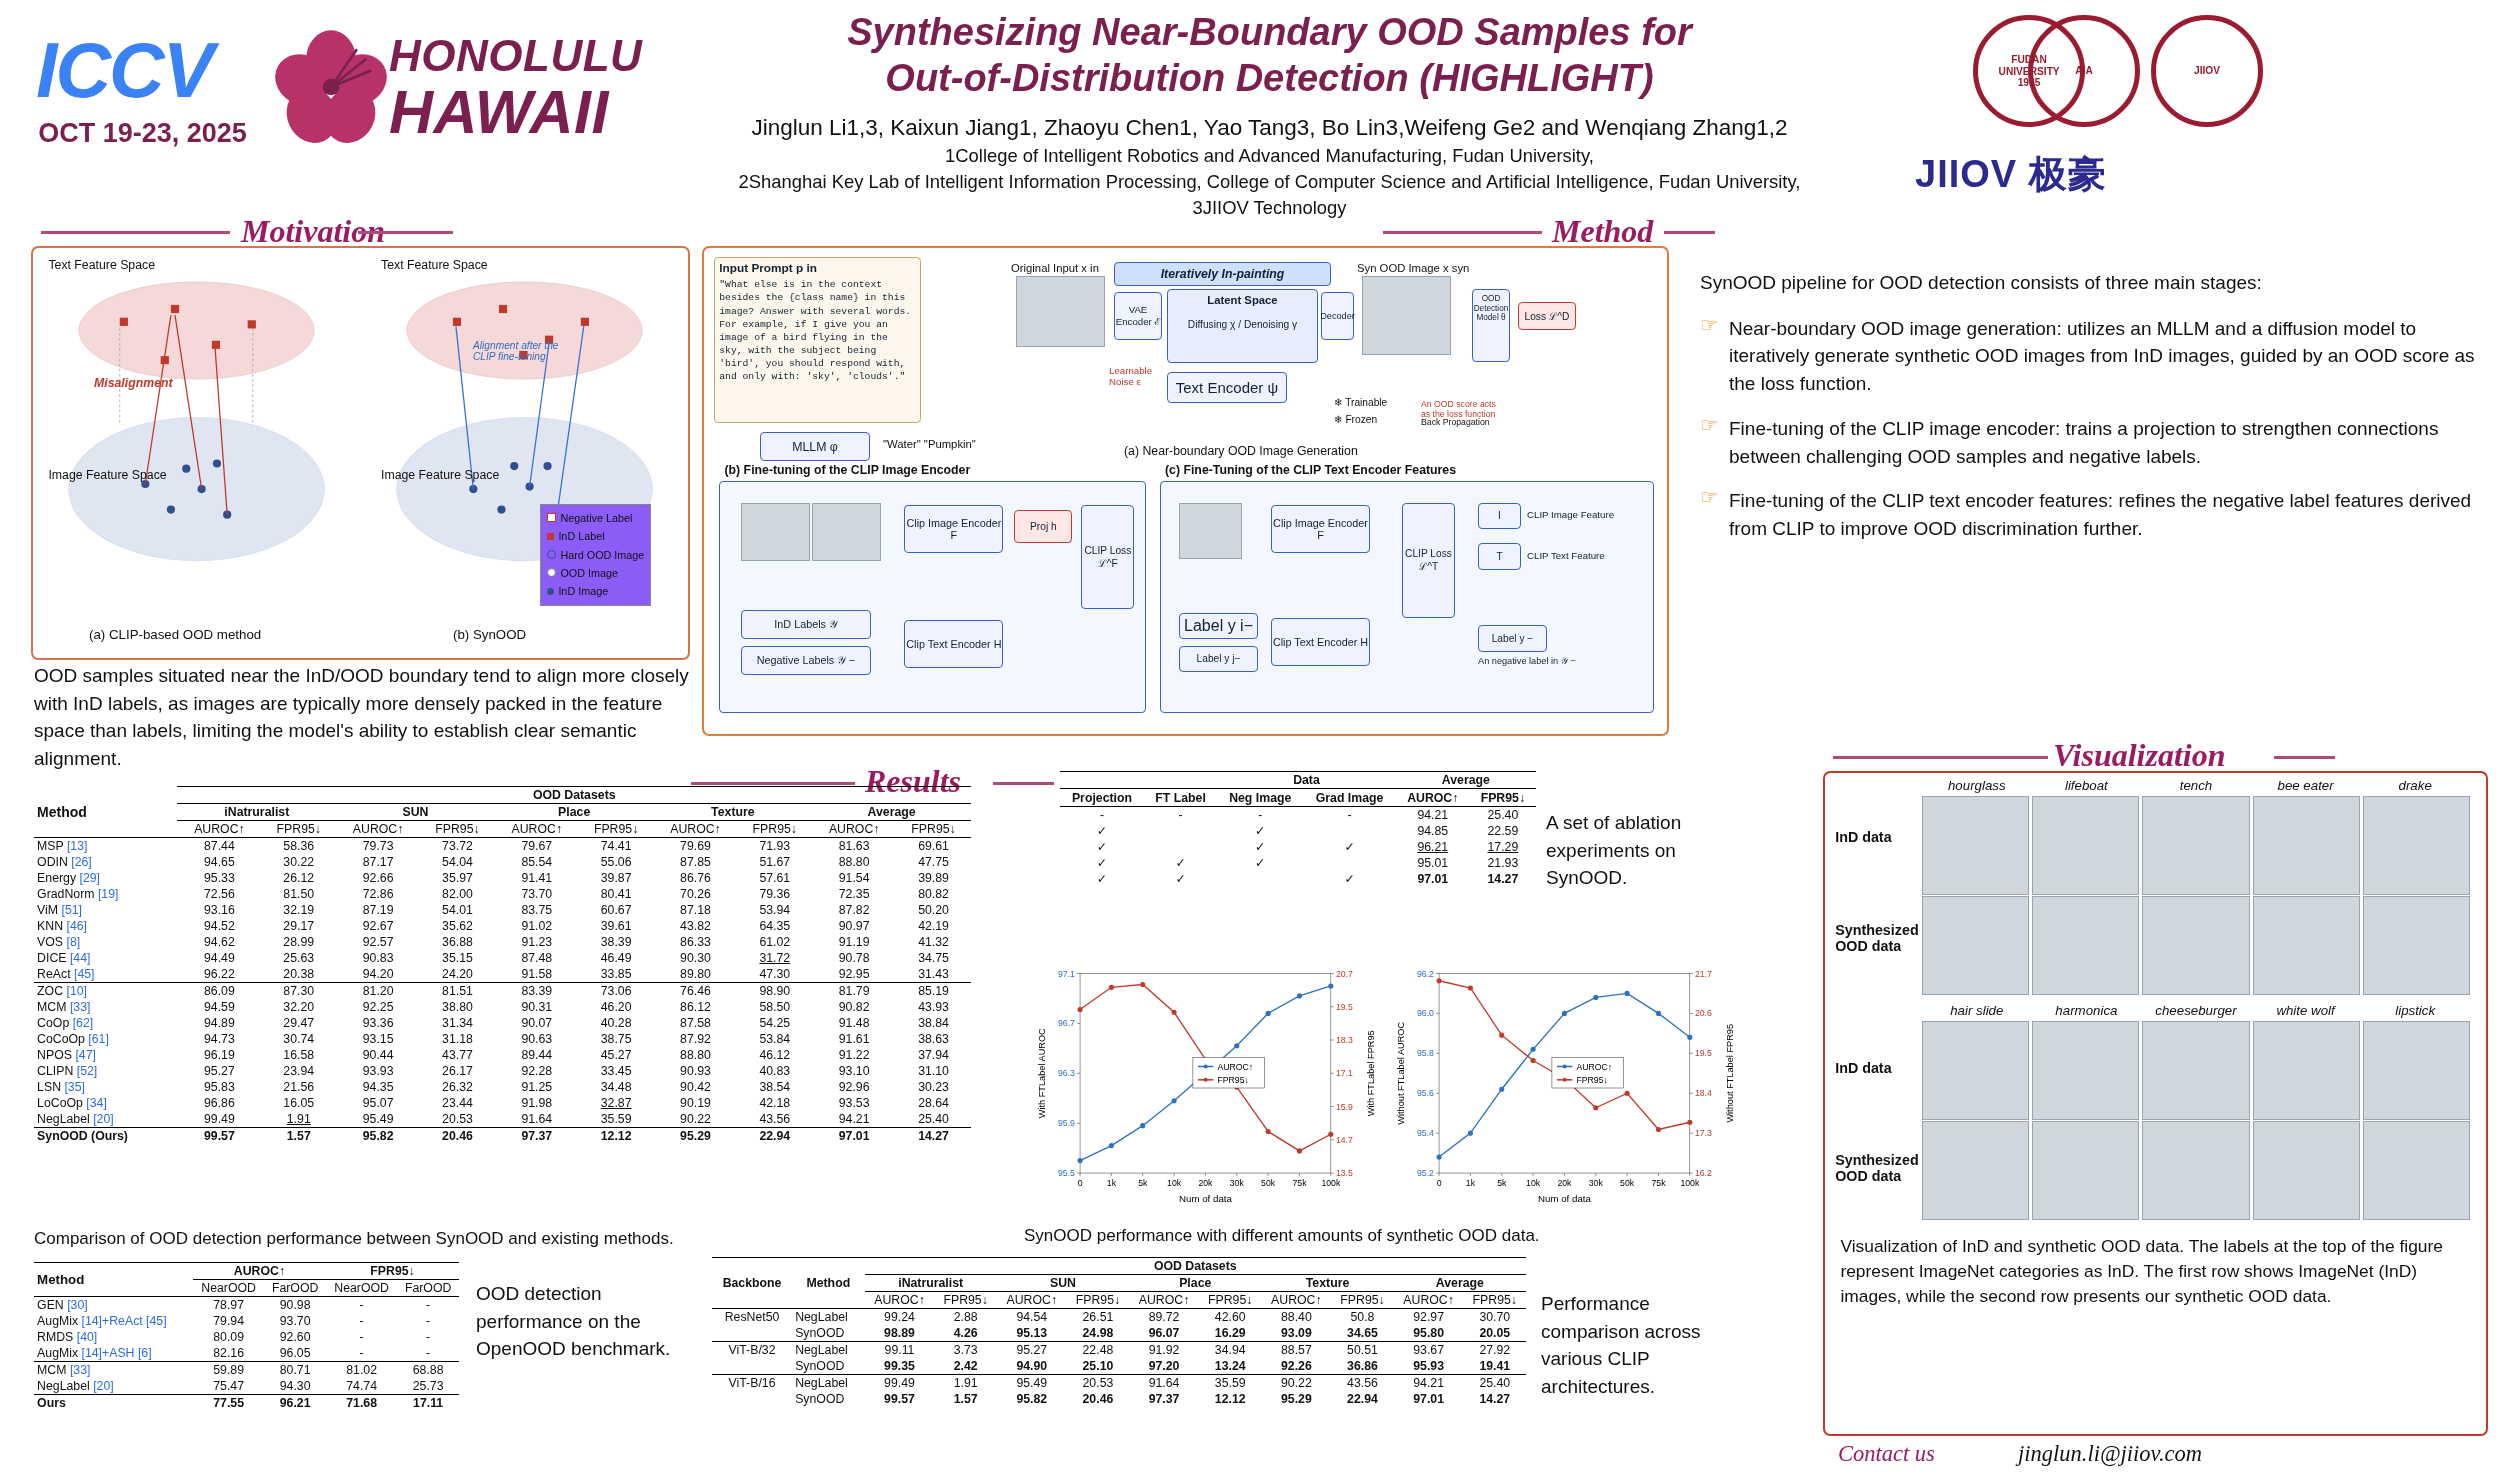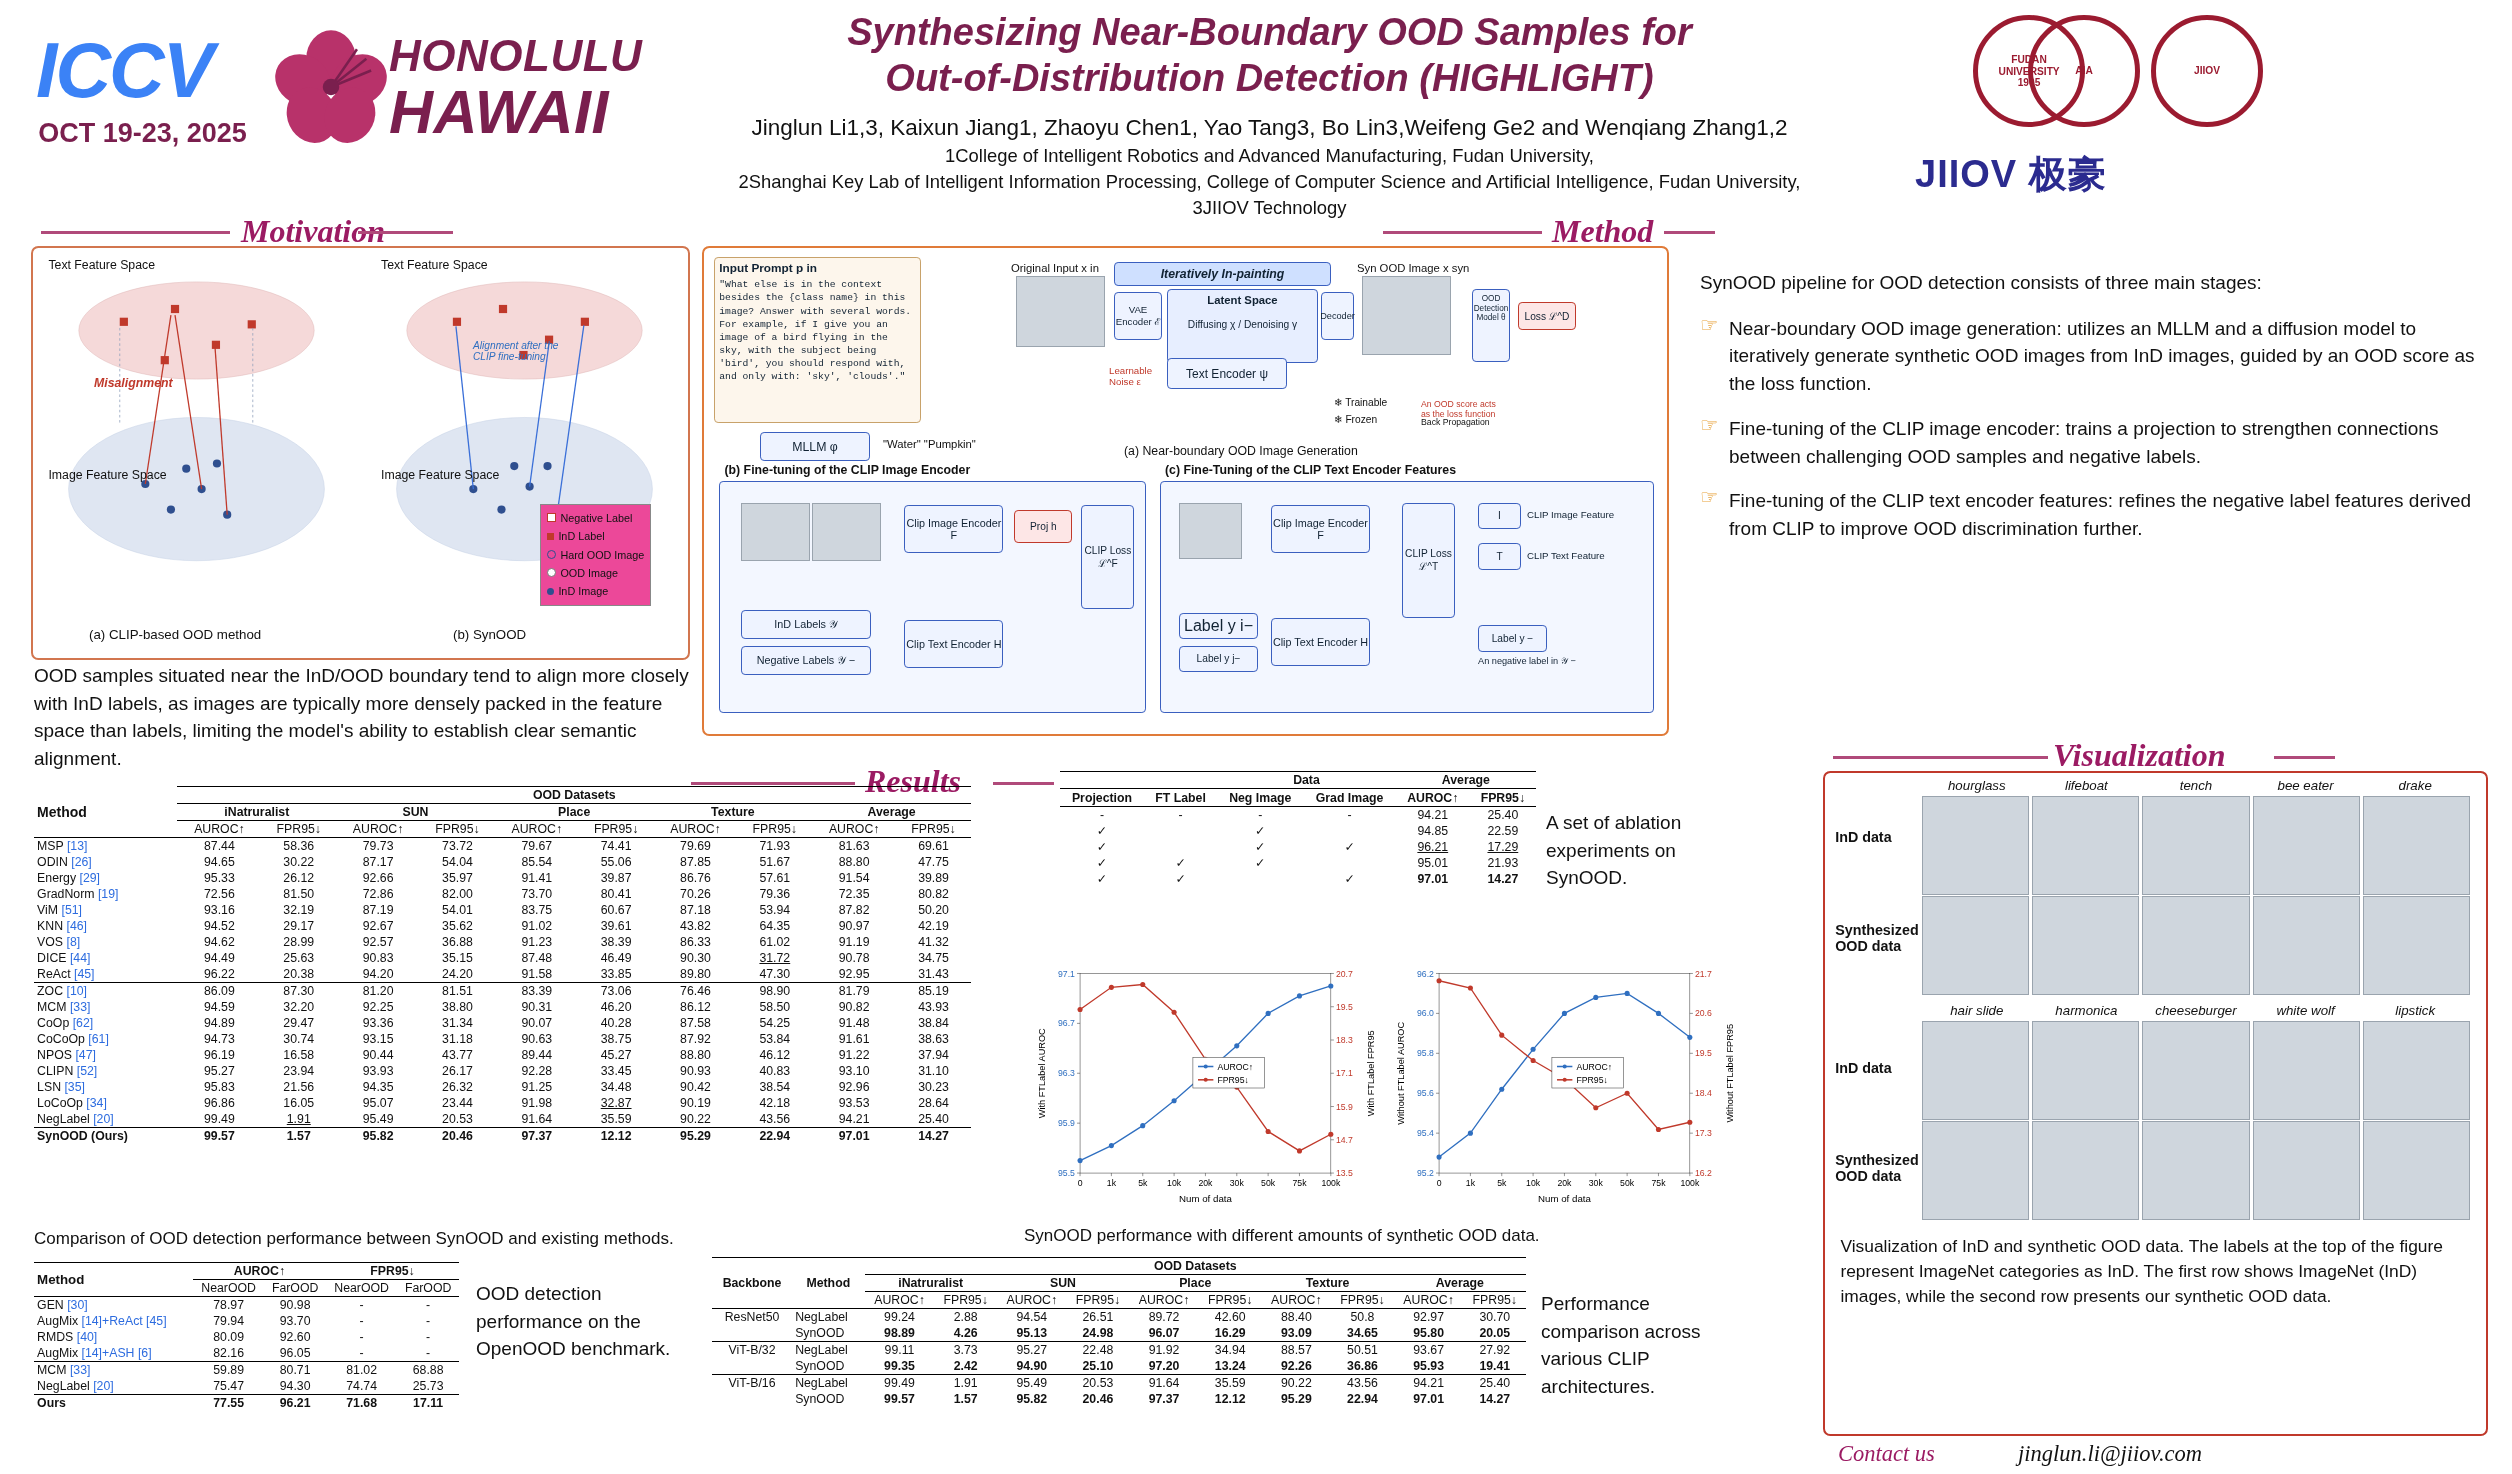--- a/index.html
+++ b/index.html
@@ -181,21 +181,21 @@
     <g stroke="#3a6fd8" stroke-width="2.5" fill="none">
       <path d="M200 430 L166 112"></path>
         <path d="M310 425 L348 145"></path>
         <path d="M365 470 L416 110"></path>
     </g>
   </svg>
   <div class="abs" style="left:440px;top:92px;font-size:10.2px;font-style:italic;color:#2f6fc0;width:102px;">Alignment after the CLIP fine-tuning</div>
   <div class="abs" style="left:348px;top:220px;font-size:12.3px;">Image Feature Space</div>
   <div class="abs" style="left:420px;top:379px;font-size:13.3px;">(b) SynOOD</div>
 
-  <div class="abs" style="left:507px;top:256px;border:0.5px solid #888;padding:4.1px 6.1px;font-size:10.8px;line-height:1.7;background:#ec4899;">
+  <div class="abs" style="left:507px;top:256px;border:0.5px solid #888;padding:4.1px 6.1px;font-size:10.8px;line-height:1.7;background:#8b5cf6;">
     <div><span style="display:inline-block;width:7.2px;height:7.2px;background:#fff;border:1px solid #c0392b;margin-right:4.1px;"></span><span>Negative Label</span></div>
     <div><span style="display:inline-block;width:7.2px;height:7.2px;background:#c0392b;margin-right:4.1px;"></span><span>InD Label</span></div>
     <div><span style="display:inline-block;width:7.2px;height:7.2px;border-radius:50%;border:1px solid #2f4f8f;margin-right:4.1px;"></span><span>Hard OOD Image</span></div>
     <div><span style="display:inline-block;width:7.2px;height:7.2px;border-radius:50%;background:#fff;border:1px solid #777;margin-right:4.1px;"></span><span>OOD Image</span></div>
     <div><span style="display:inline-block;width:7.2px;height:7.2px;border-radius:50%;background:#2f4f8f;margin-right:4.1px;"></span><span>InD Image</span></div>
   </div>
 </div>
 
 <div class="abs body-text" style="left:34px;top:662px;width:655px;">OOD samples situated near the InD/OOD boundary tend to align more closely with InD labels, as images are typically more densely packed in the feature space than labels, limiting the model's ability to establish clear semantic alignment.</div>
 
@@ -219,21 +219,21 @@
 
   <div class="mbox" style="left:410px;top:44px;width:46px;height:46px;display:flex;align-items:center;justify-content:center;text-align:center;font-size:9.7px;">VAE Encoder ℰ</div>
   <div class="mbox" style="left:463px;top:41px;width:149px;height:72px;background:#e7eeff;">
     <div style="text-align:center;padding-top:4.1px;font-weight:bold;font-size:11.3px;">Latent Space</div>
     <div style="text-align:center;padding-top:13.3px;font-size:10.2px;">Diffusing χ / Denoising γ</div>
   </div>
   <div class="mbox" style="left:617px;top:44px;width:31px;height:46px;display:flex;align-items:center;justify-content:center;font-size:9.2px;">Decoder</div>
   <div class="abs ph" style="left:658px;top:28px;width:87px;height:77px;"></div>
   <div class="abs" style="left:653px;top:14.3px;font-size:11.3px;">Syn OOD Image x syn</div>
 
-  <div class="mbox" style="left:463px;top:110px;width:118px;height:29px;display:flex;align-items:center;justify-content:center;font-size:12px;">Text Encoder ψ</div>
+  <div class="mbox" style="left:463px;top:124px;width:118px;height:29px;display:flex;align-items:center;justify-content:center;font-size:15px;">Text Encoder ψ</div>
   <div class="abs" style="left:405px;top:117px;font-size:9.7px;color:#c0392b;width:61px;">Learnable Noise ε</div>
   <div class="mbox" style="left:768px;top:41px;width:36px;height:67px;font-size:8.2px;text-align:center;line-height:1.15;padding-top:4.1px;">OOD Detection Model θ</div>
   <div class="mbox" style="left:814px;top:54px;width:56px;height:25.6px;background:#fde6e6;border-color:#c0392b;display:flex;align-items:center;justify-content:center;font-size:10.2px;">Loss ℒ^D</div>
 
   <div class="abs" style="left:630px;top:149px;font-size:10.2px;">❄ <span>Trainable</span></div>
   <div class="abs" style="left:630px;top:166px;font-size:10.2px;">❄ <span>Frozen</span></div>
   <div class="abs" style="left:717px;top:144px;font-size:8.7px;width:82px;color:#c0392b;margin-top:7px;">An OOD score acts as the loss function</div>
   <div class="abs" style="left:717px;top:169px;font-size:8.7px;width:82px;">Back Propagation</div>
 
   <div class="abs" style="left:420px;top:196px;font-size:12.3px;">(a) Near-boundary OOD Image Generation</div>

